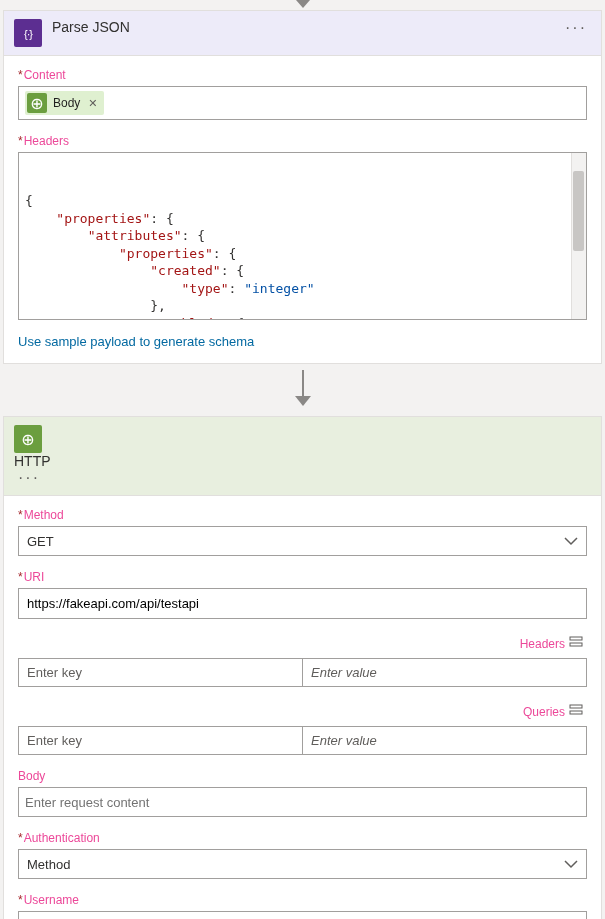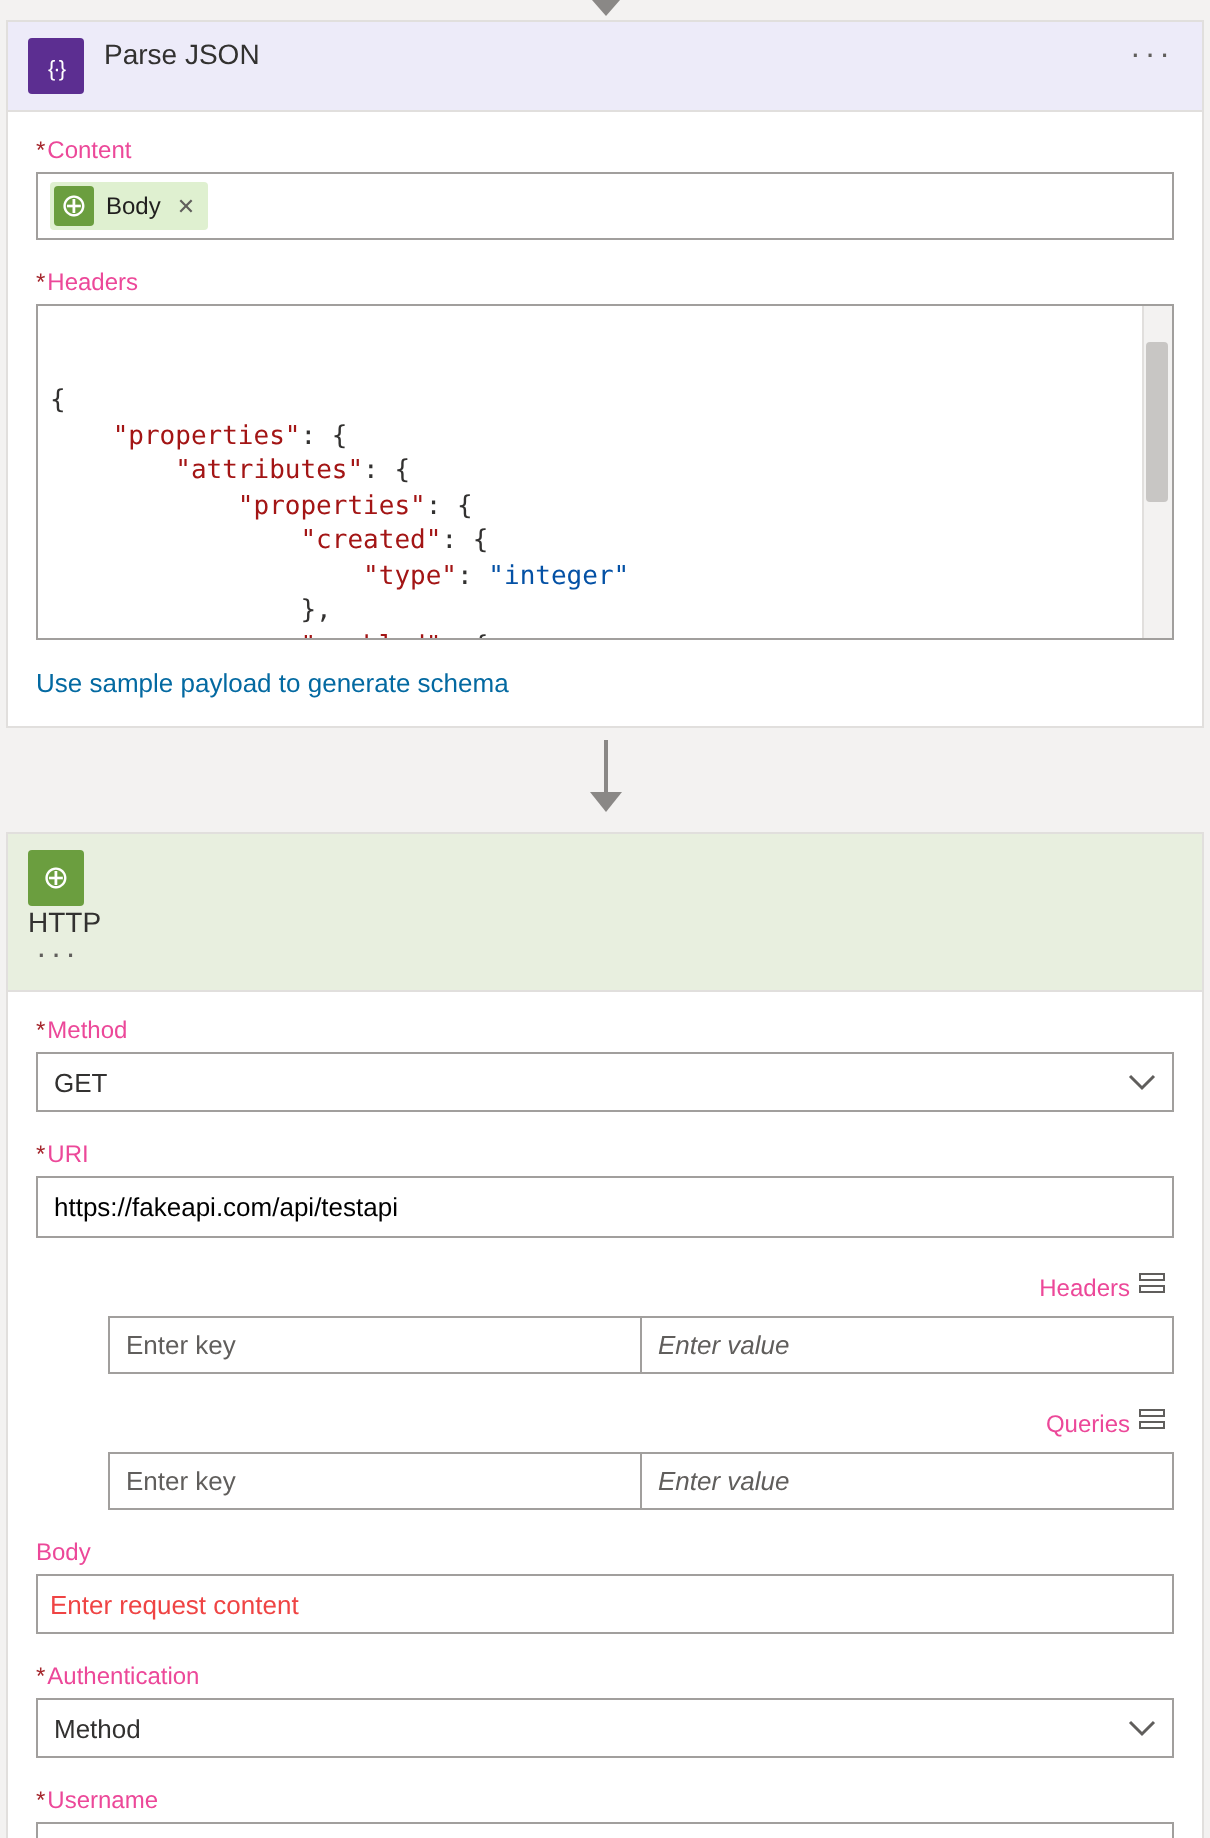--- a/index.html
+++ b/index.html
@@ -102,21 +102,21 @@
     right: 2px; top: 18px;
     width: 11px; height: 80px;
     background: #c8c6c4;
     border-radius: 2px;
   }
   .s-brace { color: #323130; }
   .s-key   { color: #a31515; }
   .s-str   { color: #0451a5; }
   .link { color: #0369a1; font-size: 13px; margin-top: 8px; display: inline-block; cursor: pointer; }
   .field-block { margin-bottom: 14px; }
-  .kv-row { display: flex; margin-left: 36px; }
+  .kv-row { display: flex; }
   .kv-cell {
     border: 1px solid #a19f9d;
     flex: 1;
     padding: 6px 8px;
     color: #605e5c;
     background: #fff;
   }
   .kv-cell + .kv-cell { border-left: none; font-style: italic; }
   .label-row { display:flex; align-items:center; justify-content:flex-end; margin-bottom:4px;}
   .mode-ic { color: #605e5c; font-size: 14px; cursor:pointer; padding:2px 4px;}
@@ -131,21 +131,21 @@
     border-top: 8px solid #8a8886;
     margin-bottom: 2px;
   }
   .arrow-line { width: 2px; height: 26px; background: #8a8886; }
   .arrow-head {
     width: 0; height: 0;
     border-left: 8px solid transparent;
     border-right: 8px solid transparent;
     border-top: 10px solid #8a8886;
   }
-  .placeholder { color: #ef4444; }
+  .placeholder { color: #737373; }
   .globe::before { content: "⊕"; font-size: 16px; }
   .braces::before { content: "{·}"; font-size: 11px; letter-spacing:-1px;}
 </style>
 </head>
 <body>
 
 <div style="display:flex;justify-content:center;">
   <div class="arrow-stub"></div>
 </div>
 

